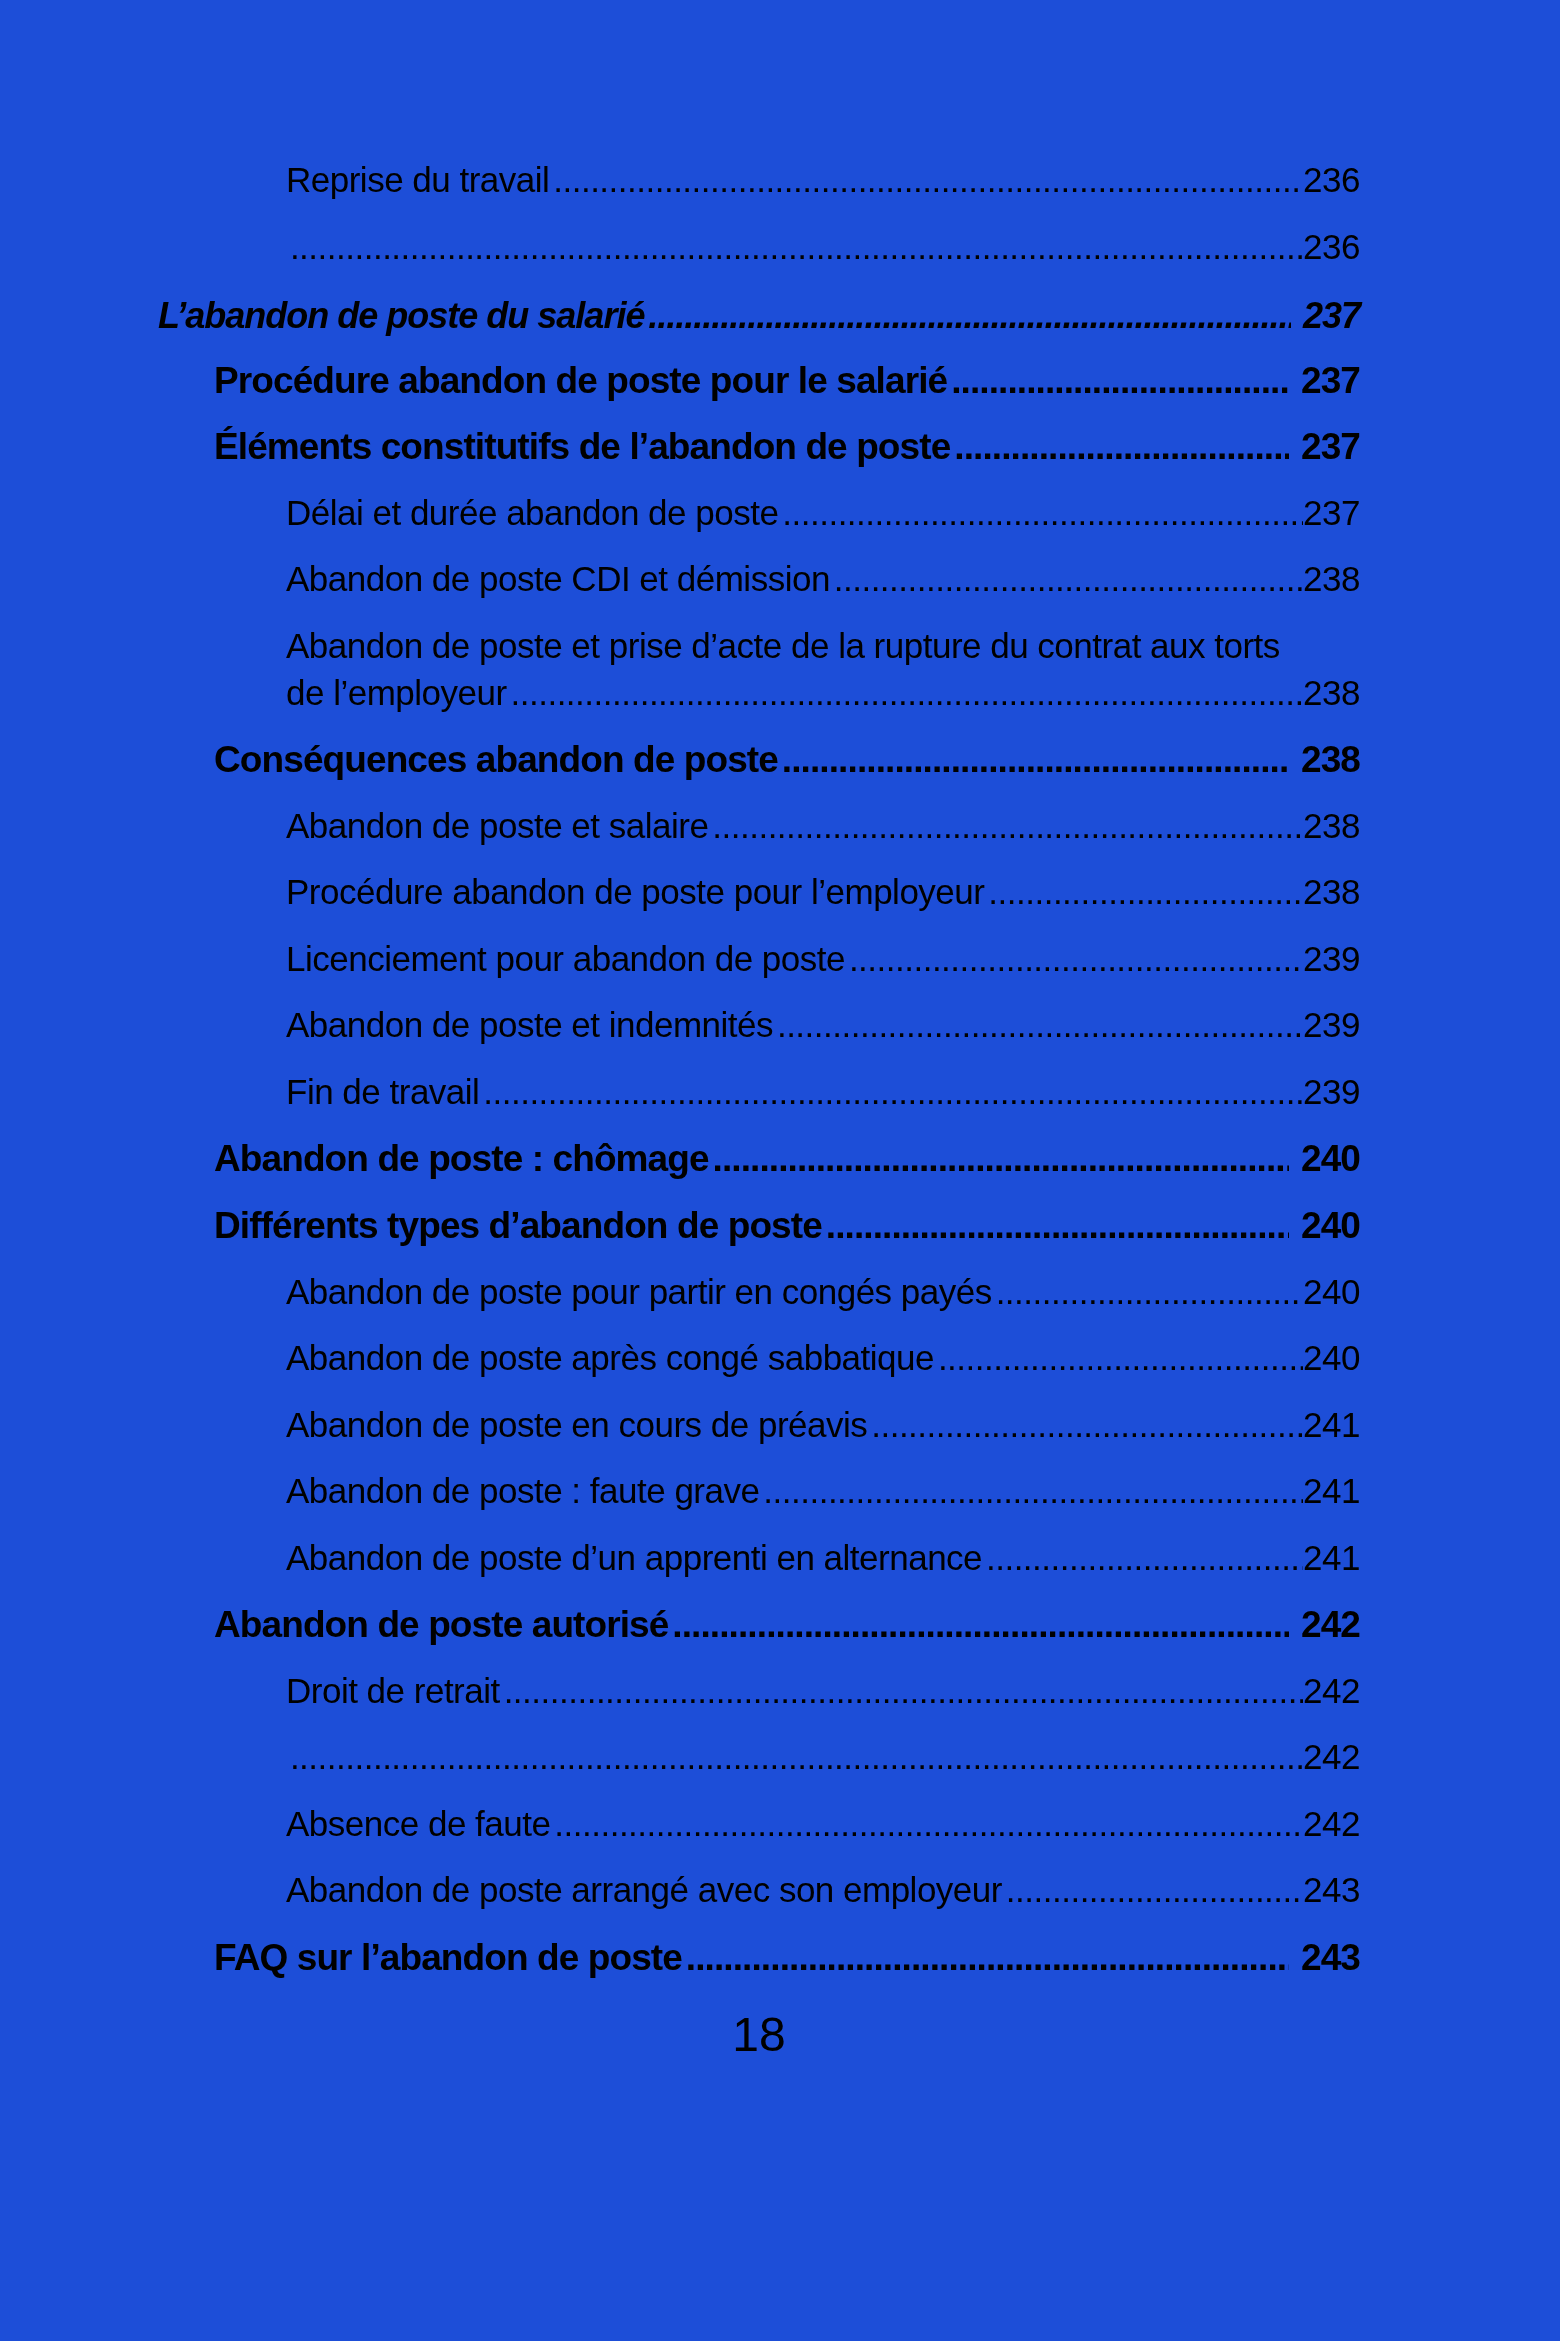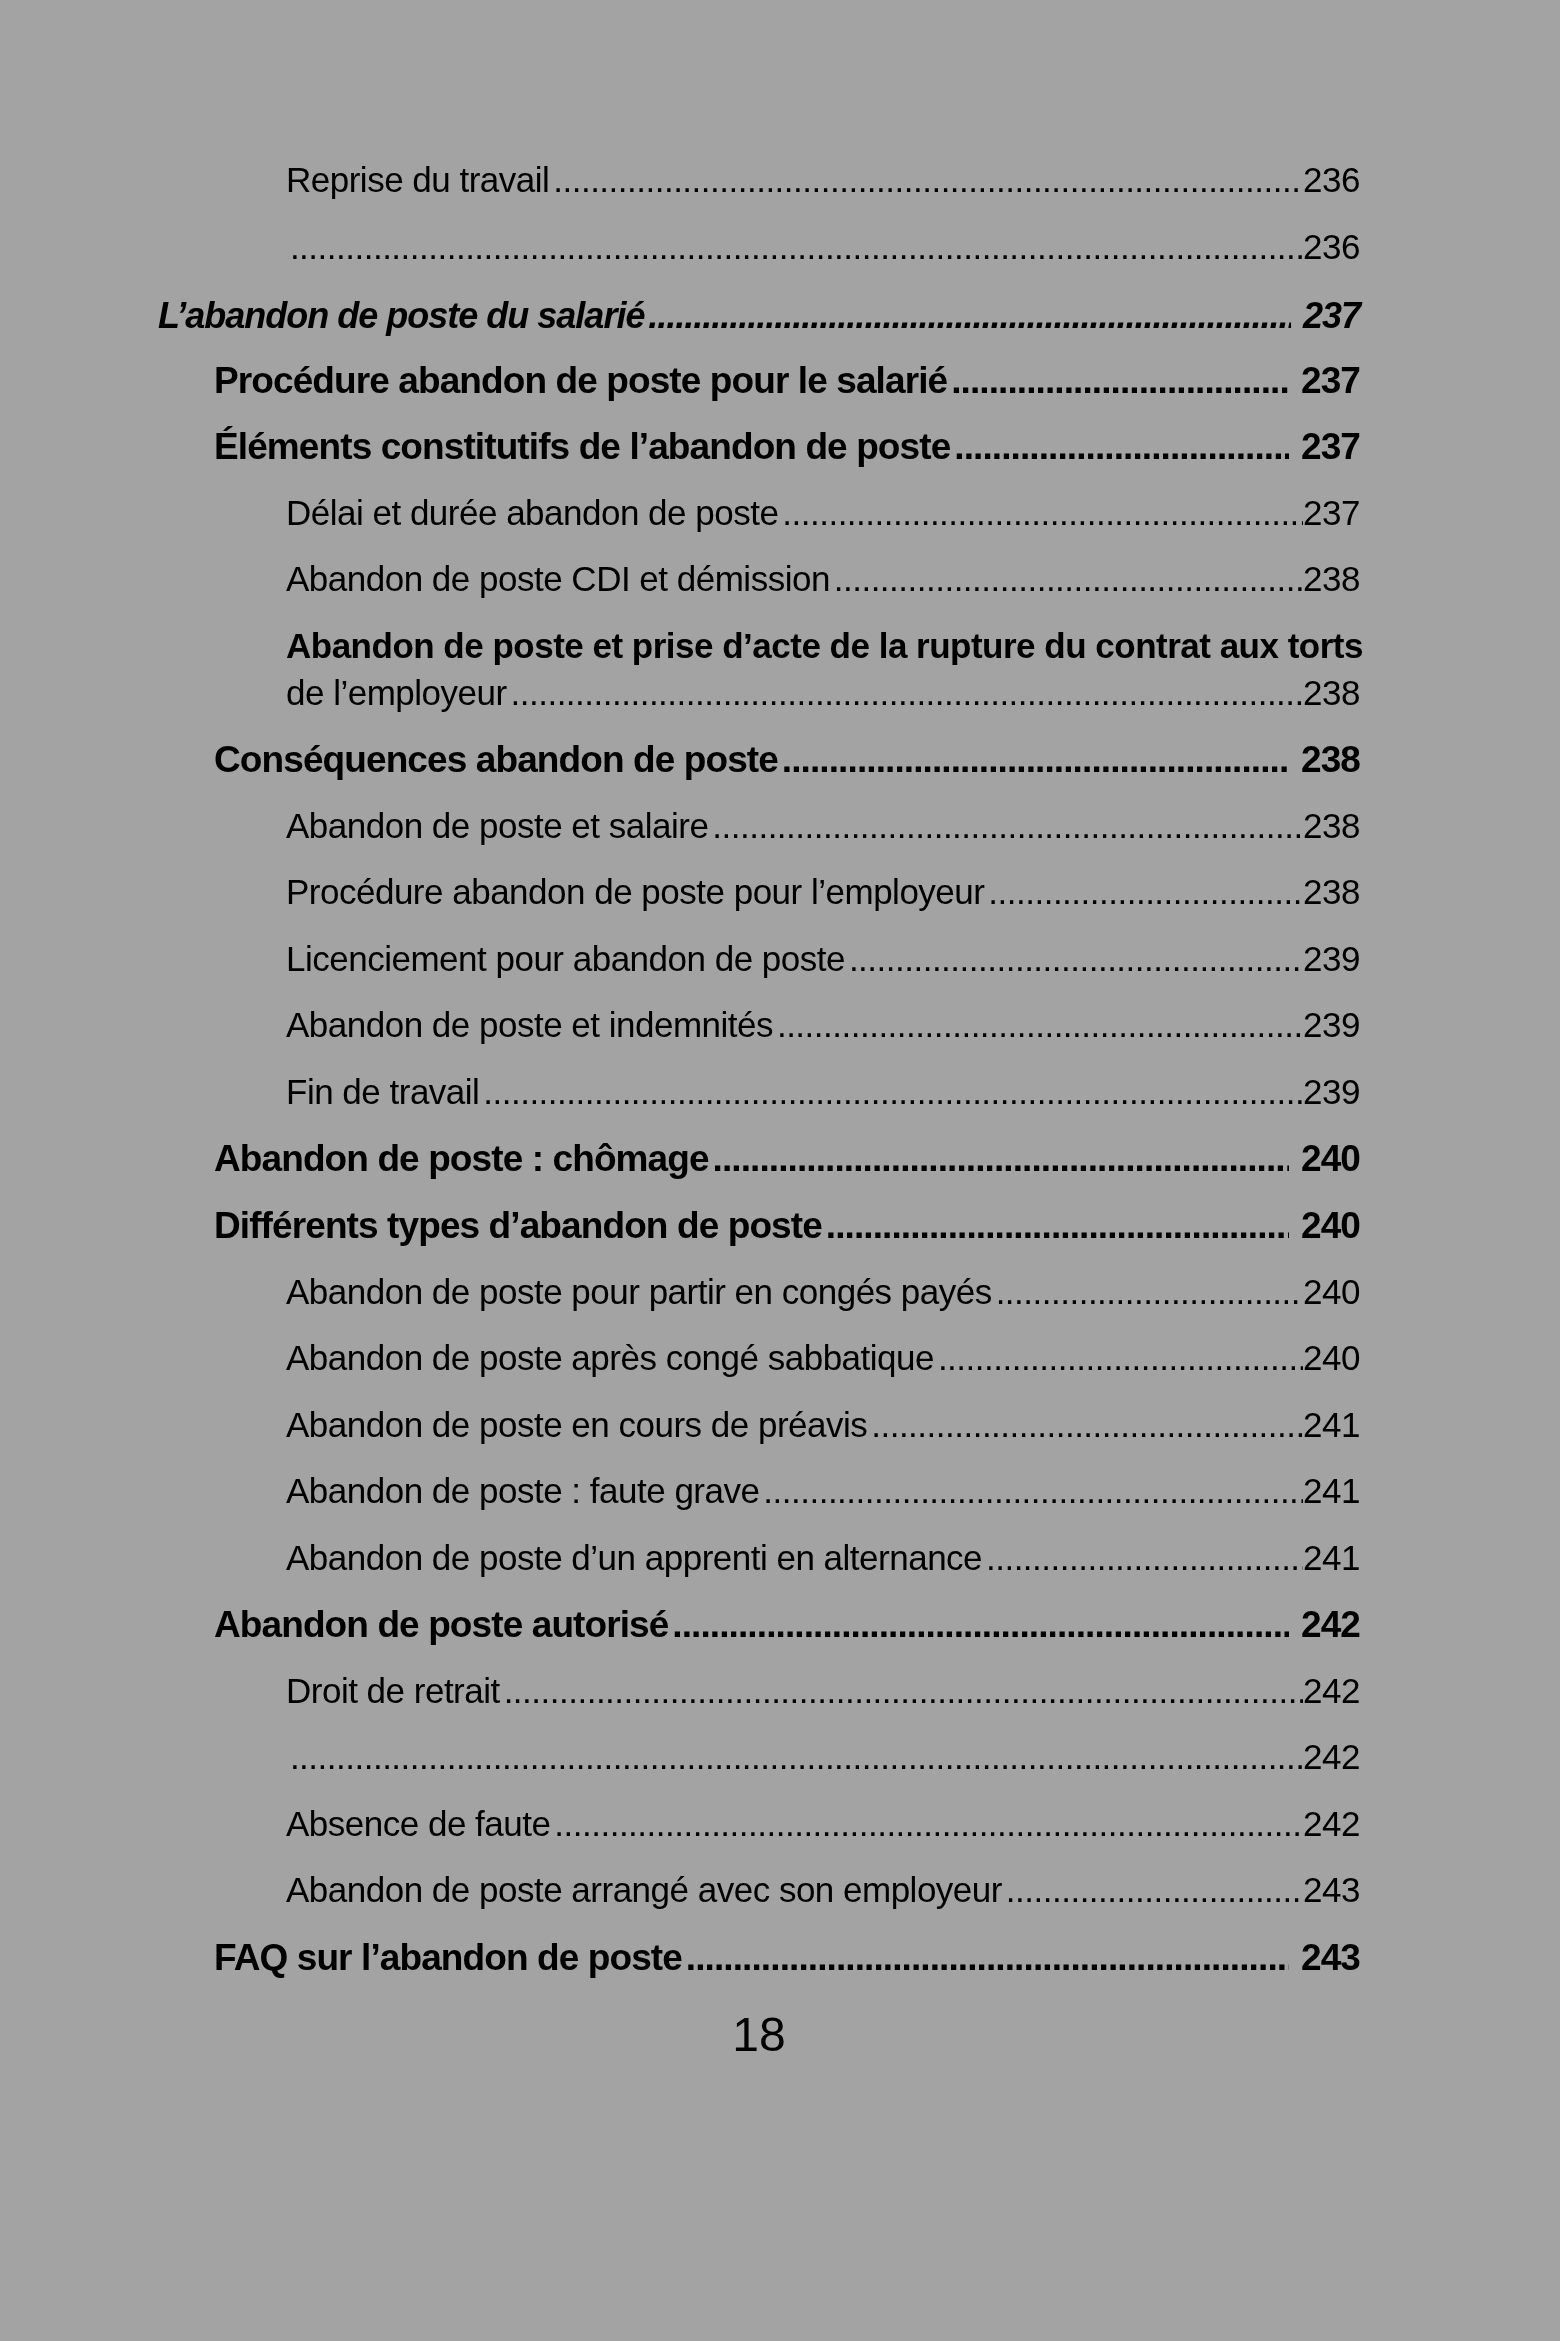--- a/index.html
+++ b/index.html
@@ -1,21 +1,21 @@
 <!DOCTYPE html>
 <html lang="fr"><head>
 <meta charset="utf-8">
 <style>
   html, body { margin: 0; padding: 0; }
   body { background: #ffffff; }
   .page {
     position: relative;
     width: 1560px;
     height: 2342px;
-    background: #a3a3a3;
+    background: #1d4ed8;
     color: #000000;
     font-family: "Liberation Sans", "DejaVu Sans", sans-serif;
     letter-spacing: -0.5px;
     overflow: hidden;
     box-sizing: border-box;
   }
   .toc {
     position: absolute;
     top: 156px;
     left: 158px;
@@ -25,21 +25,21 @@
     display: flex;
     align-items: baseline;
     white-space: nowrap;
   }
   
   .lvl1 { font-weight: 700; font-size: 36px; line-height: 53px; margin-bottom: 13.7px; letter-spacing: -1px; font-style: italic; }
   
   .lvl2 { font-weight: 700; font-size: 37px; line-height: 49px; margin-bottom: 17.6px; padding-left: 56px; letter-spacing: -0.9px; }
   
   .lvl3 { font-weight: 400; font-size: 35px; line-height: 47px; margin-bottom: 19.5px; padding-left: 128px; }
-  .cont-first { margin-bottom: 0; font-weight: bold; }
+  .cont-first { margin-bottom: 0; }
   .t { flex: 0 0 auto; }
   .leader {
     flex: 1 1 auto;
     min-width: 0;
     overflow: hidden;
     margin-left: 3.9px;
   }
   .leader::after {
     content: "......................................................................................................................................................................................................................";
   }

